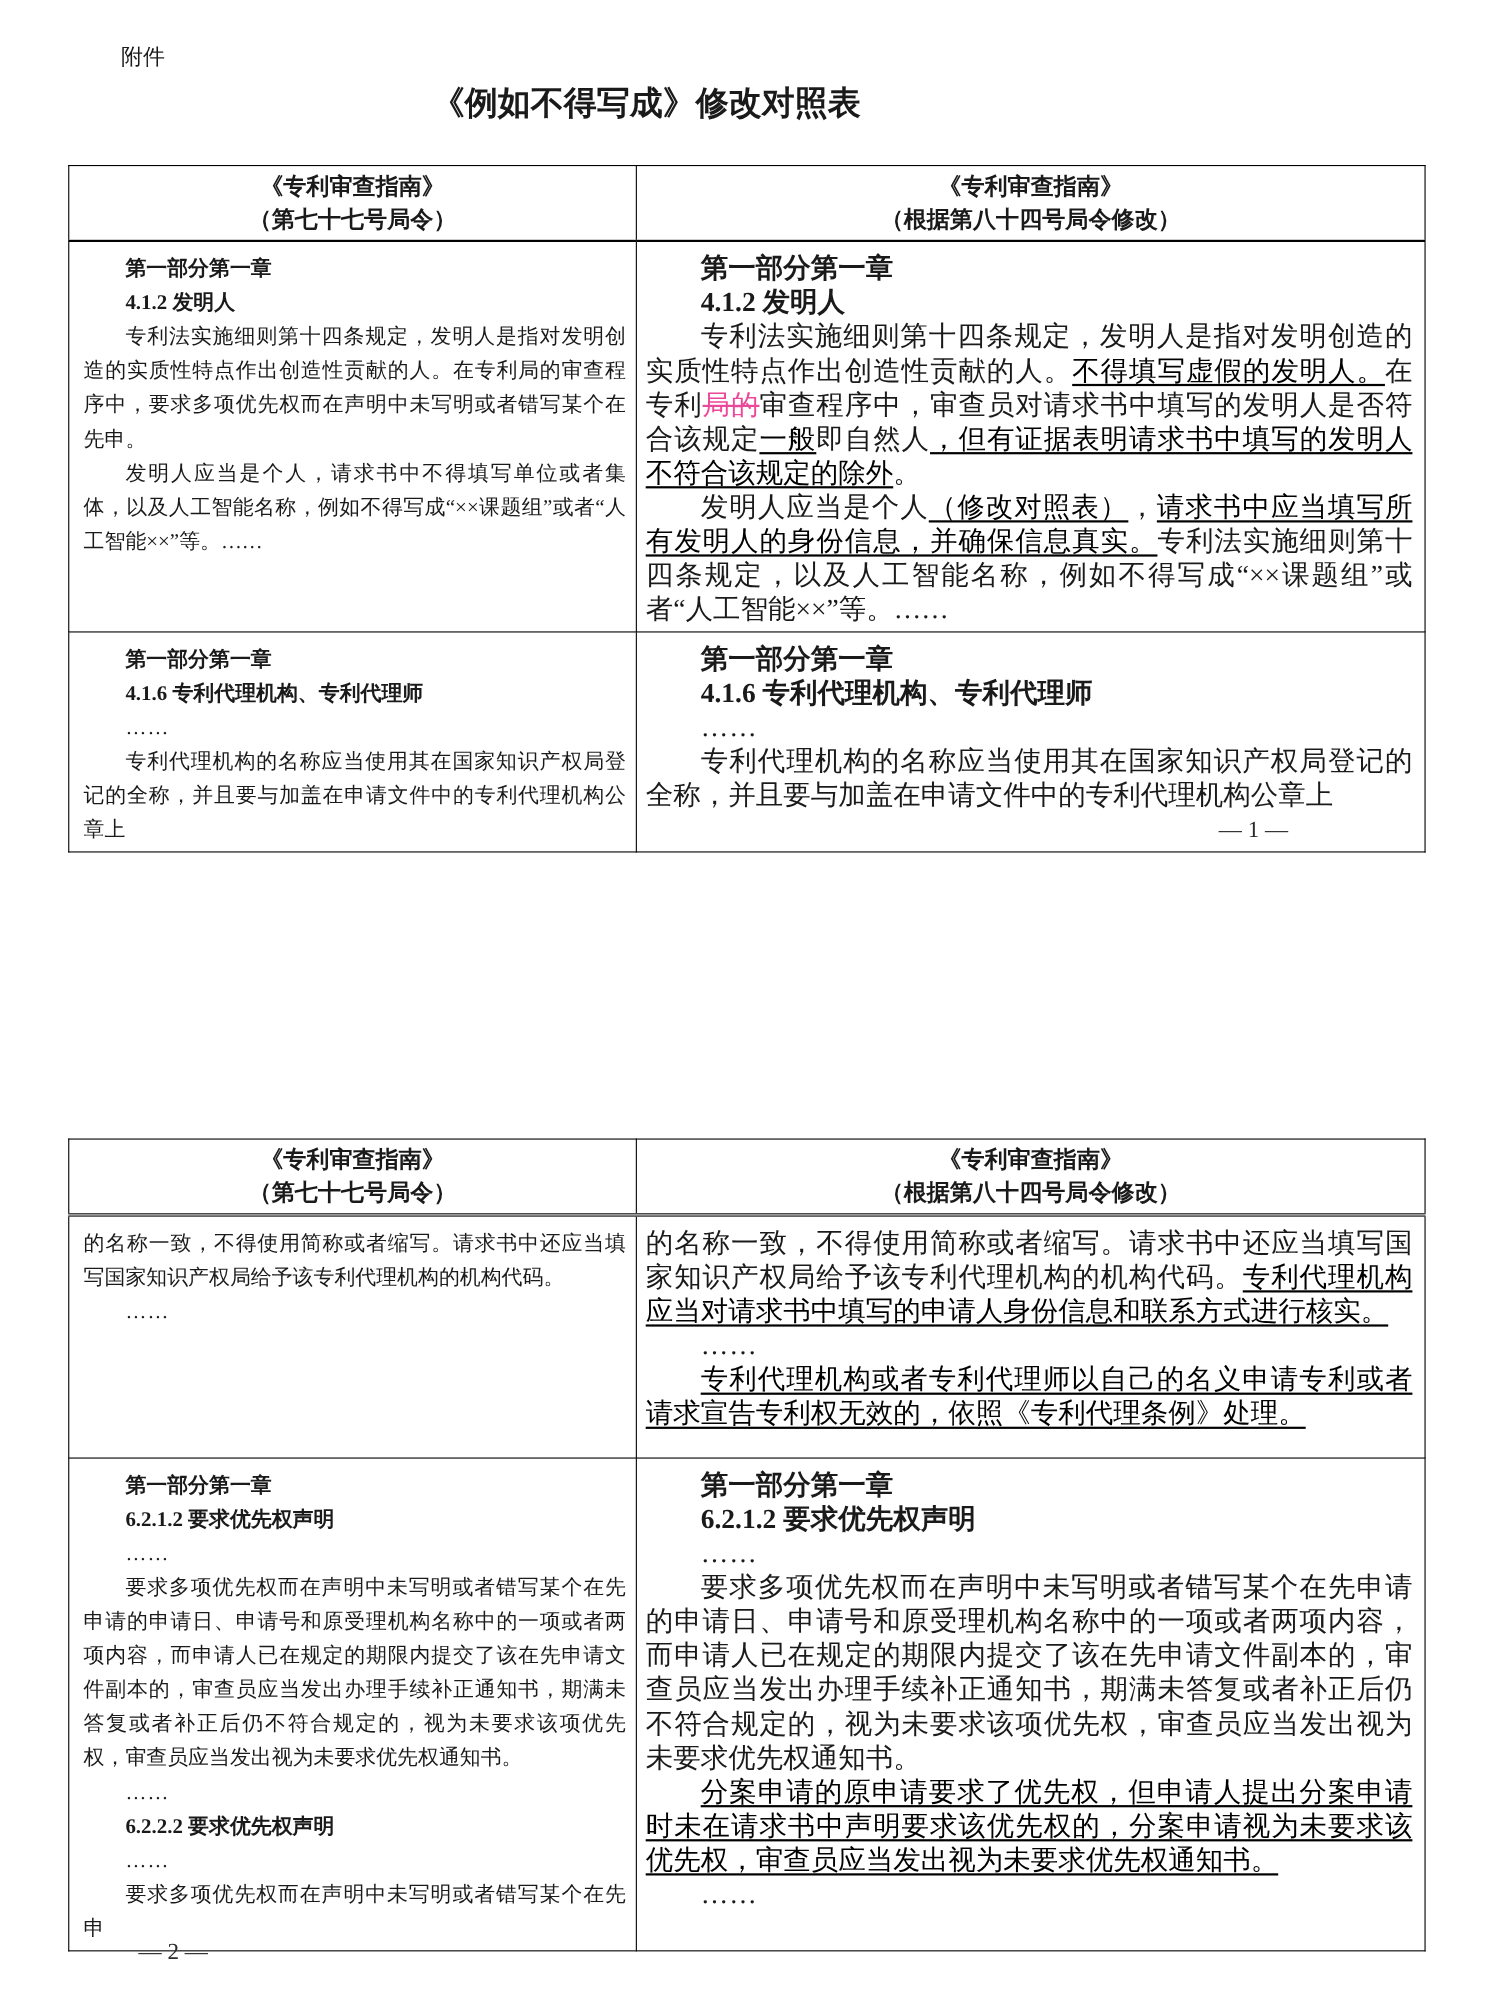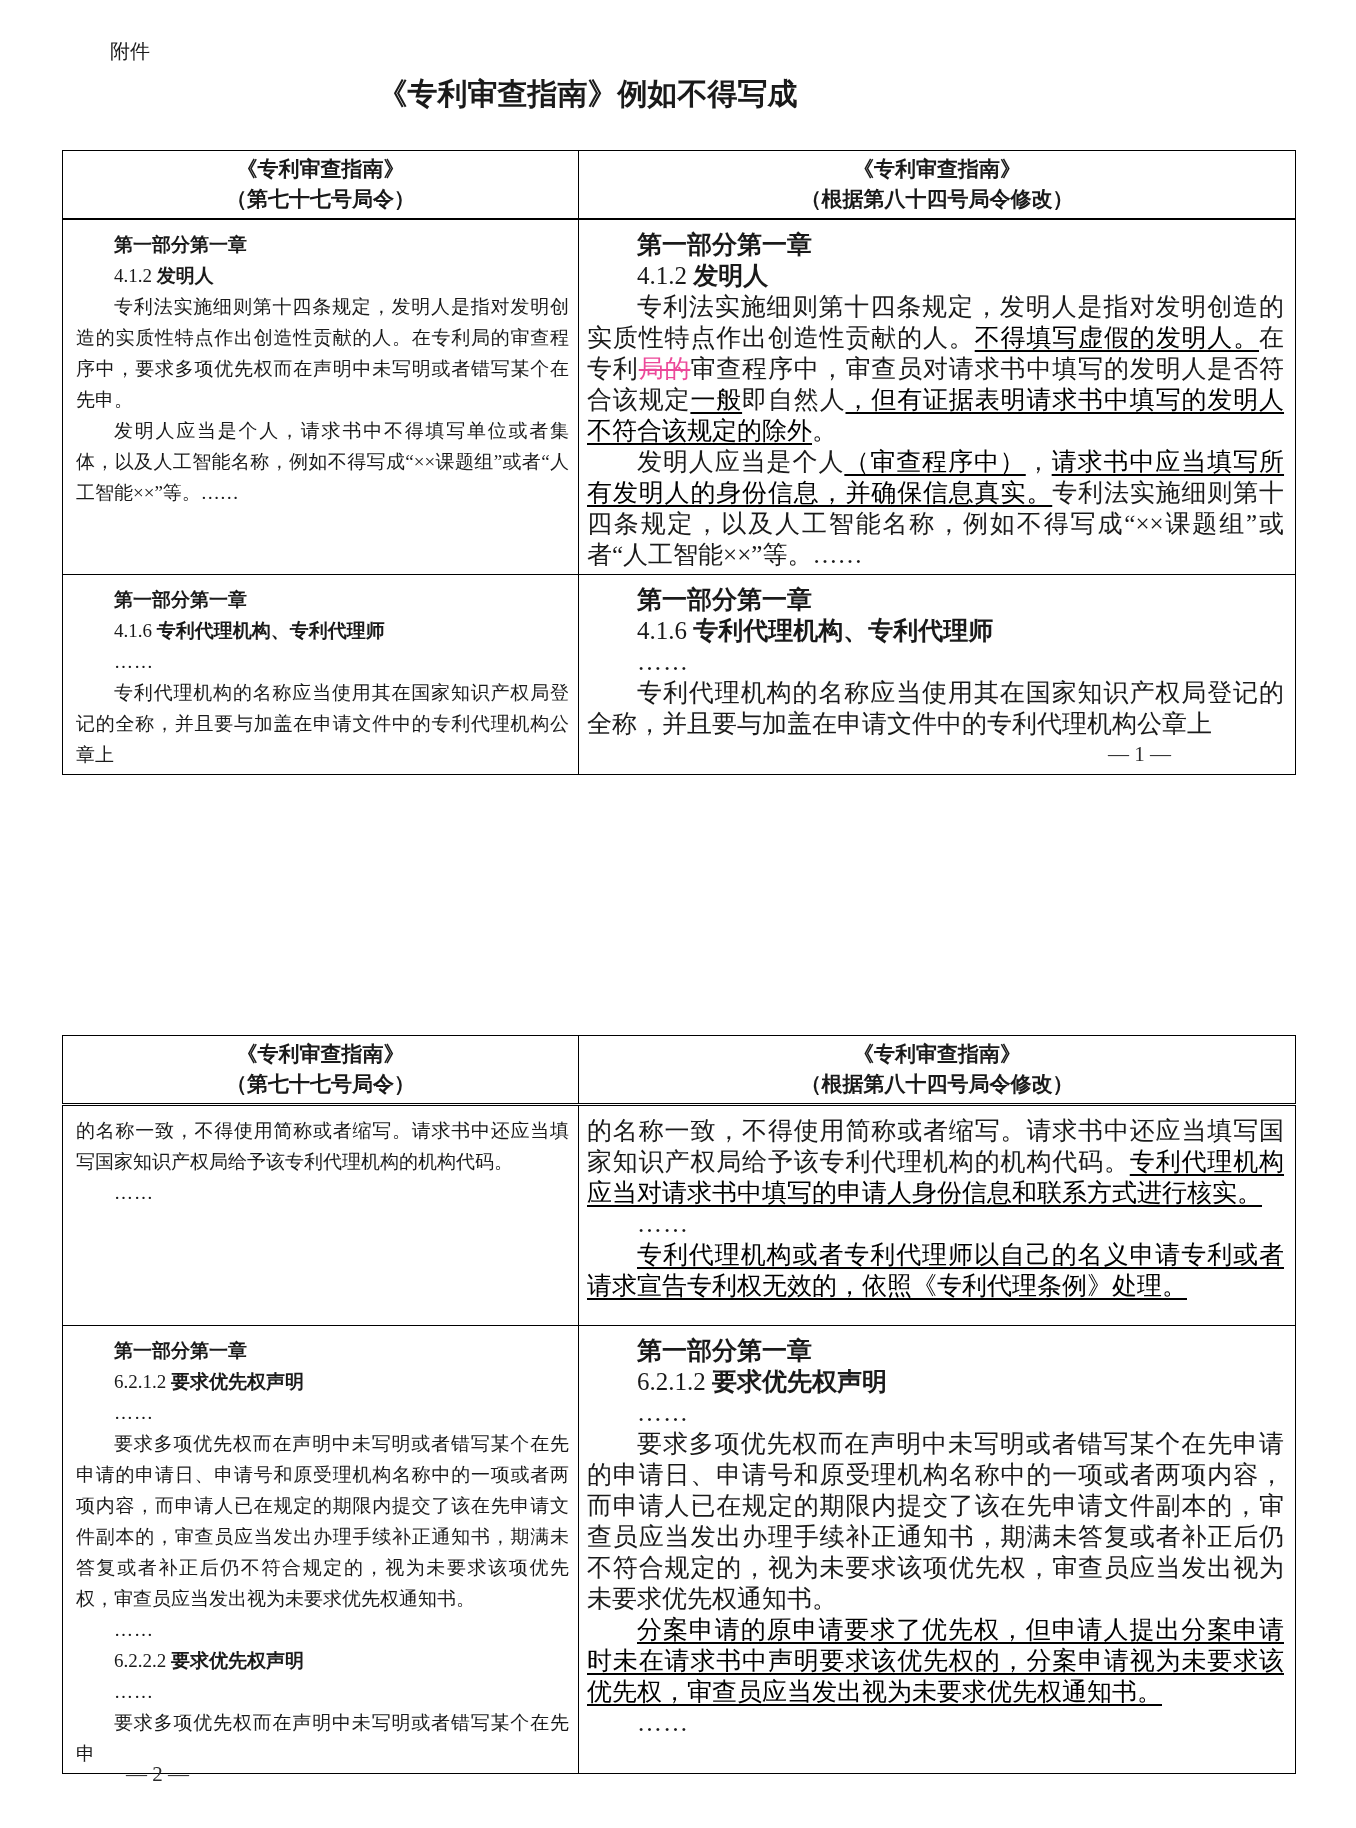--- a/index.html
+++ b/index.html
@@ -42,21 +42,21 @@
   .table2 th{border-bottom:3px double #000;}
   td.old{font-size:19px;line-height:31px;padding:9px 9px 4px 13px;}
   td.new{font-size:25px;line-height:31px;padding:9px 11px 4px 8px;}
   .blk{margin:0;}
   .blk.heading{
     font-family:"Liberation Sans","DejaVu Sans",sans-serif;
     font-weight:bold;text-indent:2em;
   }
   .blk.heading .num{
     font-family:"Liberation Serif","DejaVu Serif",serif;
-    font-weight:normal;
+    font-weight:bold;
   }
   .blk.para{text-indent:2em;text-align:justify;}
   .blk.para-cont{text-indent:0;text-align:justify;}
   .blk.dots{text-indent:2em;letter-spacing:1px;}
   .ins{
     color:#000000;
     text-decoration:underline;
     text-decoration-thickness:1.5px;
     text-underline-offset:4px;
   }
@@ -67,21 +67,21 @@
   }
   .pagenum{position:absolute;font-size:21px;color:#2a2a2a;}
   .pagenum-1{top:742px;left:1108px;}
   .pagenum-2{top:1762px;left:126px;}
 </style>
 </head>
 <body>
 
 <div class="attachment">附件</div>
 
-<div class="doc-title">《专利审查指南》例如不得写成</div>
+<div class="doc-title">《例如不得写成》修改对照表</div>
 
 <table class="cmp-table table1">
   <colgroup>
       <col class="col-old">
       <col class="col-new">
     </colgroup>
   <tbody>
       <tr style="height:61px;">
     <th>
       <div>《专利审查指南》</div>
@@ -96,21 +96,21 @@
     <td class="old">
           <div class="blk heading"><span>第一部分第一章</span></div>
           <div class="blk heading"><span class="num">4.1.2 </span><span>发明人</span></div>
           <div class="blk para"><span>专利法实施细则第十四条规定，发明人是指对发明创造的实质性特点作出创造性贡献的人。在专利局的审查程序中，要求多项优先权而在声明中未写明或者错写某个在先申。</span></div>
           <div class="blk para"><span>发明人应当是个人，请求书中不得填写单位或者集体，以及人工智能名称，例如不得写成“××课题组”或者“人工智能××”等。……</span></div>
         </td>
     <td class="new">
           <div class="blk heading"><span>第一部分第一章</span></div>
           <div class="blk heading"><span class="num">4.1.2 </span><span>发明人</span></div>
           <div class="blk para"><span>专利法实施细则第十四条规定，发明人是指对发明创造的实质性特点作出创造性贡献的人。</span><span class="ins">不得填写虚假的发明人。</span><span>在专利</span><span class="del">局的</span><span>审查程序中，审查员对请求书中填写的发明人是否符合该规定</span><span class="ins">一般</span><span>即自然人</span><span class="ins">，但有证据表明请求书中填写的发明人不符合该规定的除外</span><span>。</span></div>
-          <div class="blk para"><span>发明人应当是个人</span><span class="ins">（审查程序中）</span><span>，</span><span class="ins">请求书中应当填写所有发明人的身份信息，并确保信息真实。</span><span>专利法实施细则第十四条规定，以及人工智能名称，例如不得写成“××课题组”或者“人工智能××”等。……</span></div>
+          <div class="blk para"><span>发明人应当是个人</span><span class="ins">（修改对照表）</span><span>，</span><span class="ins">请求书中应当填写所有发明人的身份信息，并确保信息真实。</span><span>专利法实施细则第十四条规定，以及人工智能名称，例如不得写成“××课题组”或者“人工智能××”等。……</span></div>
         </td>
   </tr>
   <tr style="height:166px;">
     <td class="old">
           <div class="blk heading"><span>第一部分第一章</span></div>
           <div class="blk heading"><span class="num">4.1.6 </span><span>专利代理机构、专利代理师</span></div>
           <div class="blk dots"><span>……</span></div>
           <div class="blk para"><span>专利代理机构的名称应当使用其在国家知识产权局登记的全称，并且要与加盖在申请文件中的专利代理机构公章上</span></div>
         </td>
     <td class="new">

